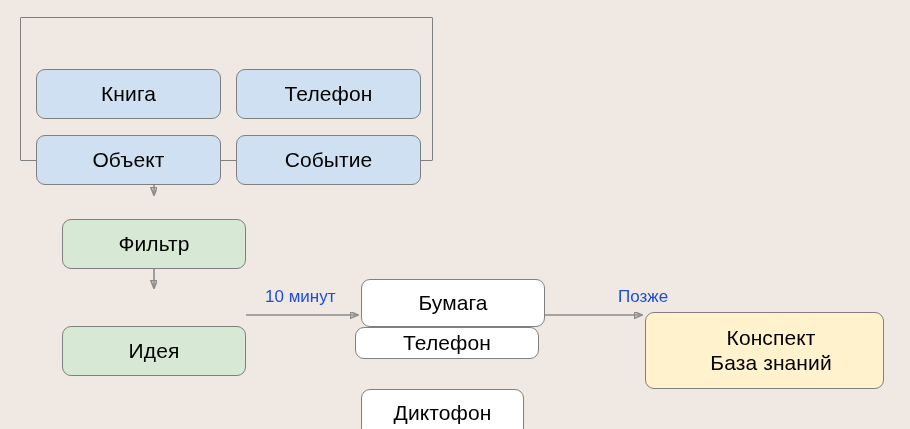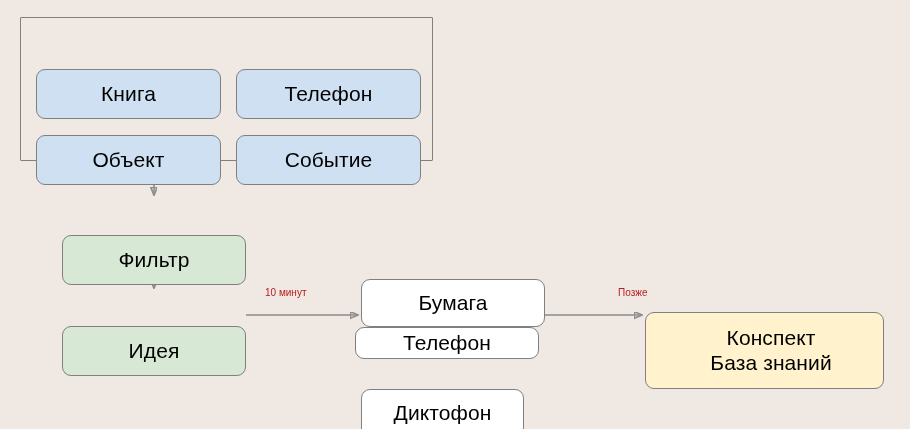--- a/index.html
+++ b/index.html
@@ -51,22 +51,22 @@
   .media-node {
     background: #ffffff;
     font-size: 21px;
   }
   .out-node {
     background: #fff2cc;
     font-size: 21px;
   }
   .edge-label {
     position: absolute;
-    font-size: 10px;
-    color: #b91c1c;
+    font-size: 17px;
+    color: #1d4ed8;
     white-space: nowrap;
   }
   svg.edges {
     position: absolute;
     left: 0;
     top: 0;
     width: 910px;
     height: 429px;
     pointer-events: none;
   }
@@ -103,21 +103,21 @@
   <div class="group-box" style="left:20px; top:17px; width:413px; height:144px;"></div>
 
   <div class="node src-node" style="left:36px; top:33px; width:185px; height:50px;">Книга</div>
 
   <div class="node src-node" style="left:236px; top:33px; width:185px; height:50px;">Телефон</div>
 
   <div class="node src-node" style="left:36px; top:99px; width:185px; height:50px;">Объект</div>
 
   <div class="node src-node" style="left:236px; top:99px; width:185px; height:50px;">Событие</div>
 
-  <div class="node proc-node" style="left:62px; top:199px; width:184px; height:50px;">Фильтр</div>
+  <div class="node proc-node" style="left:62px; top:183px; width:184px; height:50px;">Фильтр</div>
 
   <div class="node proc-node" style="left:62px; top:290px; width:184px; height:50px;">Идея</div>
 
   <div class="edge-label" style="left:265px; top:287px;">10 минут</div>
 
   <div class="node media-node" style="left:361px; top:243px; width:184px; height:48px;">Бумага</div>
 
   <div class="node media-node" style="left:355px; top:291px; width:184px; height:32px;">Телефон</div>
 
   <div class="node media-node" style="left:361px; top:353px; width:163px; height:48px;">Диктофон</div>

